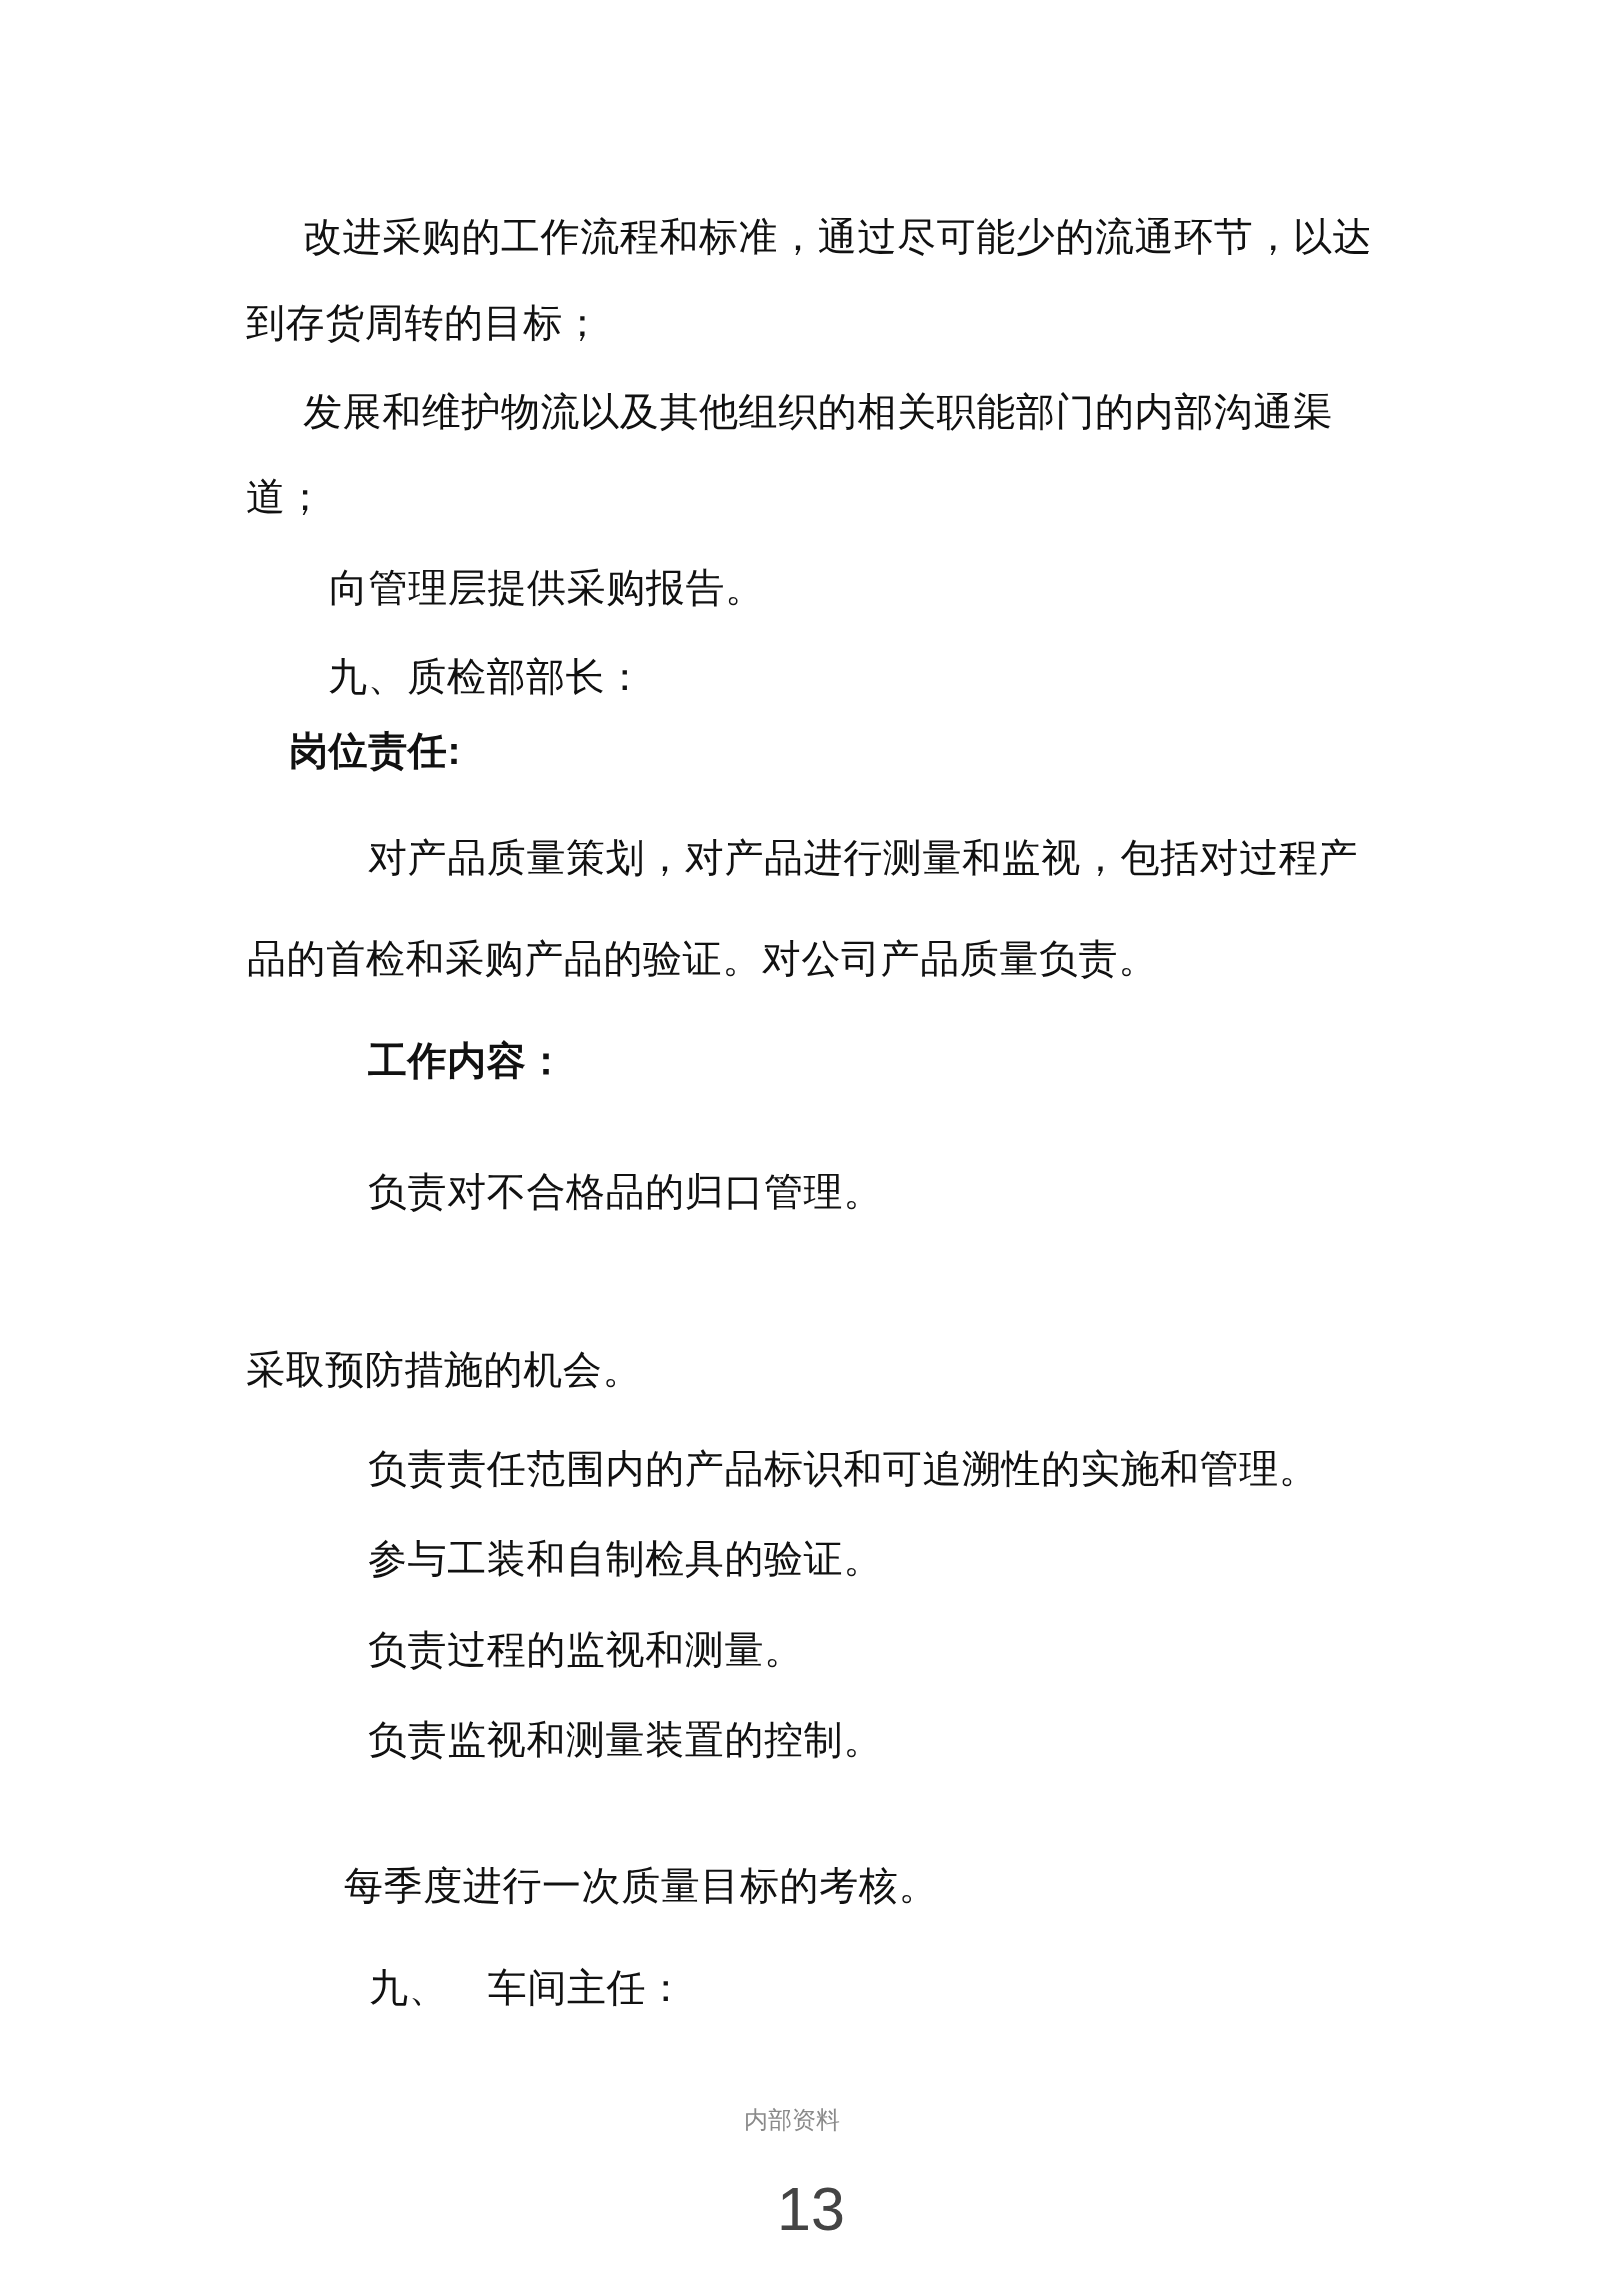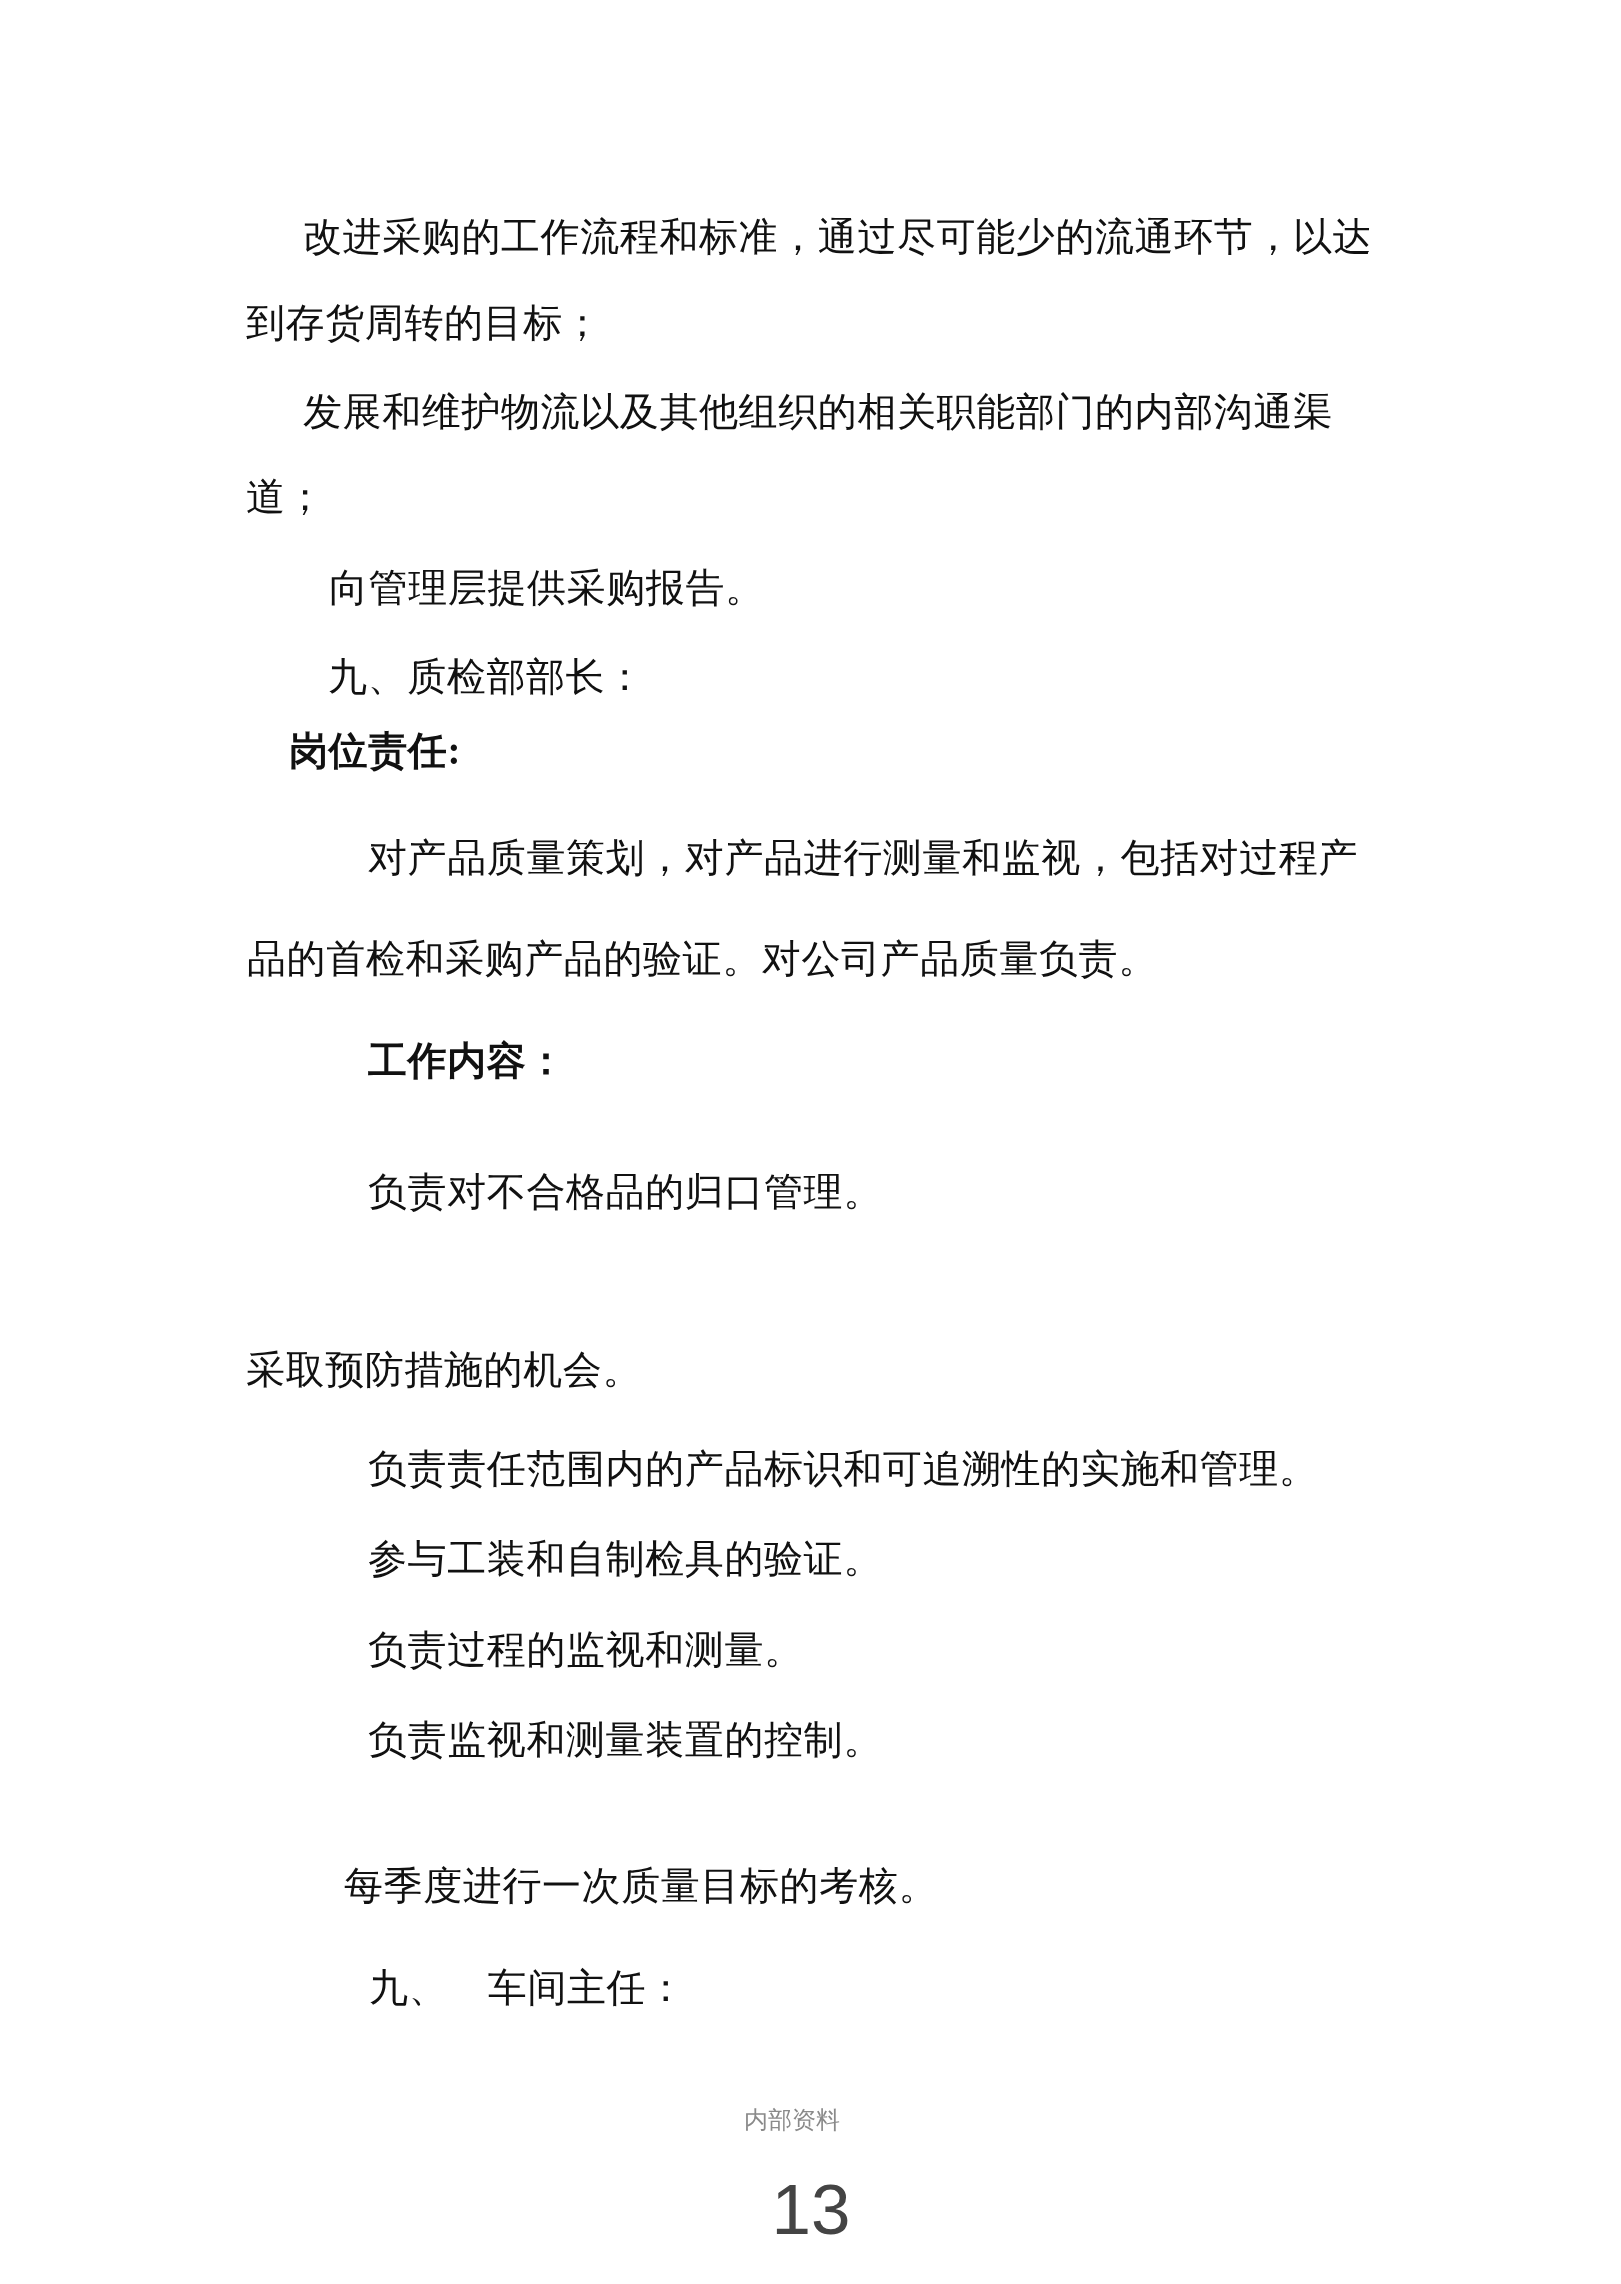--- a/index.html
+++ b/index.html
@@ -1,39 +1,39 @@
 <!DOCTYPE html>
 <html style="font-size:10px"><head>
   <meta charset="utf-8">
   <style>
     html, body { margin: 0; padding: 0; background: #ffffff; }
     body { width: 1622px; height: 2284px; position: relative; overflow: hidden; }
     .page { position: absolute; left: 0; top: 0; width: 1622px; height: 2284px; background: #ffffff; }
     .line {
       position: absolute;
-      font-family: Liberation Serif, serif;
+      font-family: Liberation Sans, sans-serif;
       font-size: 39px;
       line-height: 41px;
       color: #111111;
       white-space: nowrap;
       letter-spacing: 0.6px;
     }
     .bold { font-weight: bold; }
     .footer-label {
       position: absolute;
       left: 0; width: 1584px; text-align: center;
       font-family: "DejaVu Sans", "Liberation Sans", sans-serif;
       font-size: 24px; line-height: 25px;
       color: #8a8a8a;
     }
     .page-number {
       position: absolute;
       left: 0; width: 1622px; text-align: center;
       font-family: "Liberation Sans", "DejaVu Sans", sans-serif;
-      font-size: 71px; line-height: 61px;
+      font-size: 61px; line-height: 61px;
       color: #444444;
     }
   </style>
 </head>
 <body>
 
 <div class="page">
   <div class="line" style="left:303px; top:216px;">改进采购的工作流程和标准，通过尽可能少的流通环节，以达</div>
   <div class="line" style="left:246px; top:302px;">到存货周转的目标；</div>
   <div class="line" style="left:303px; top:391px;">发展和维护物流以及其他组织的相关职能部门的内部沟通渠</div>

